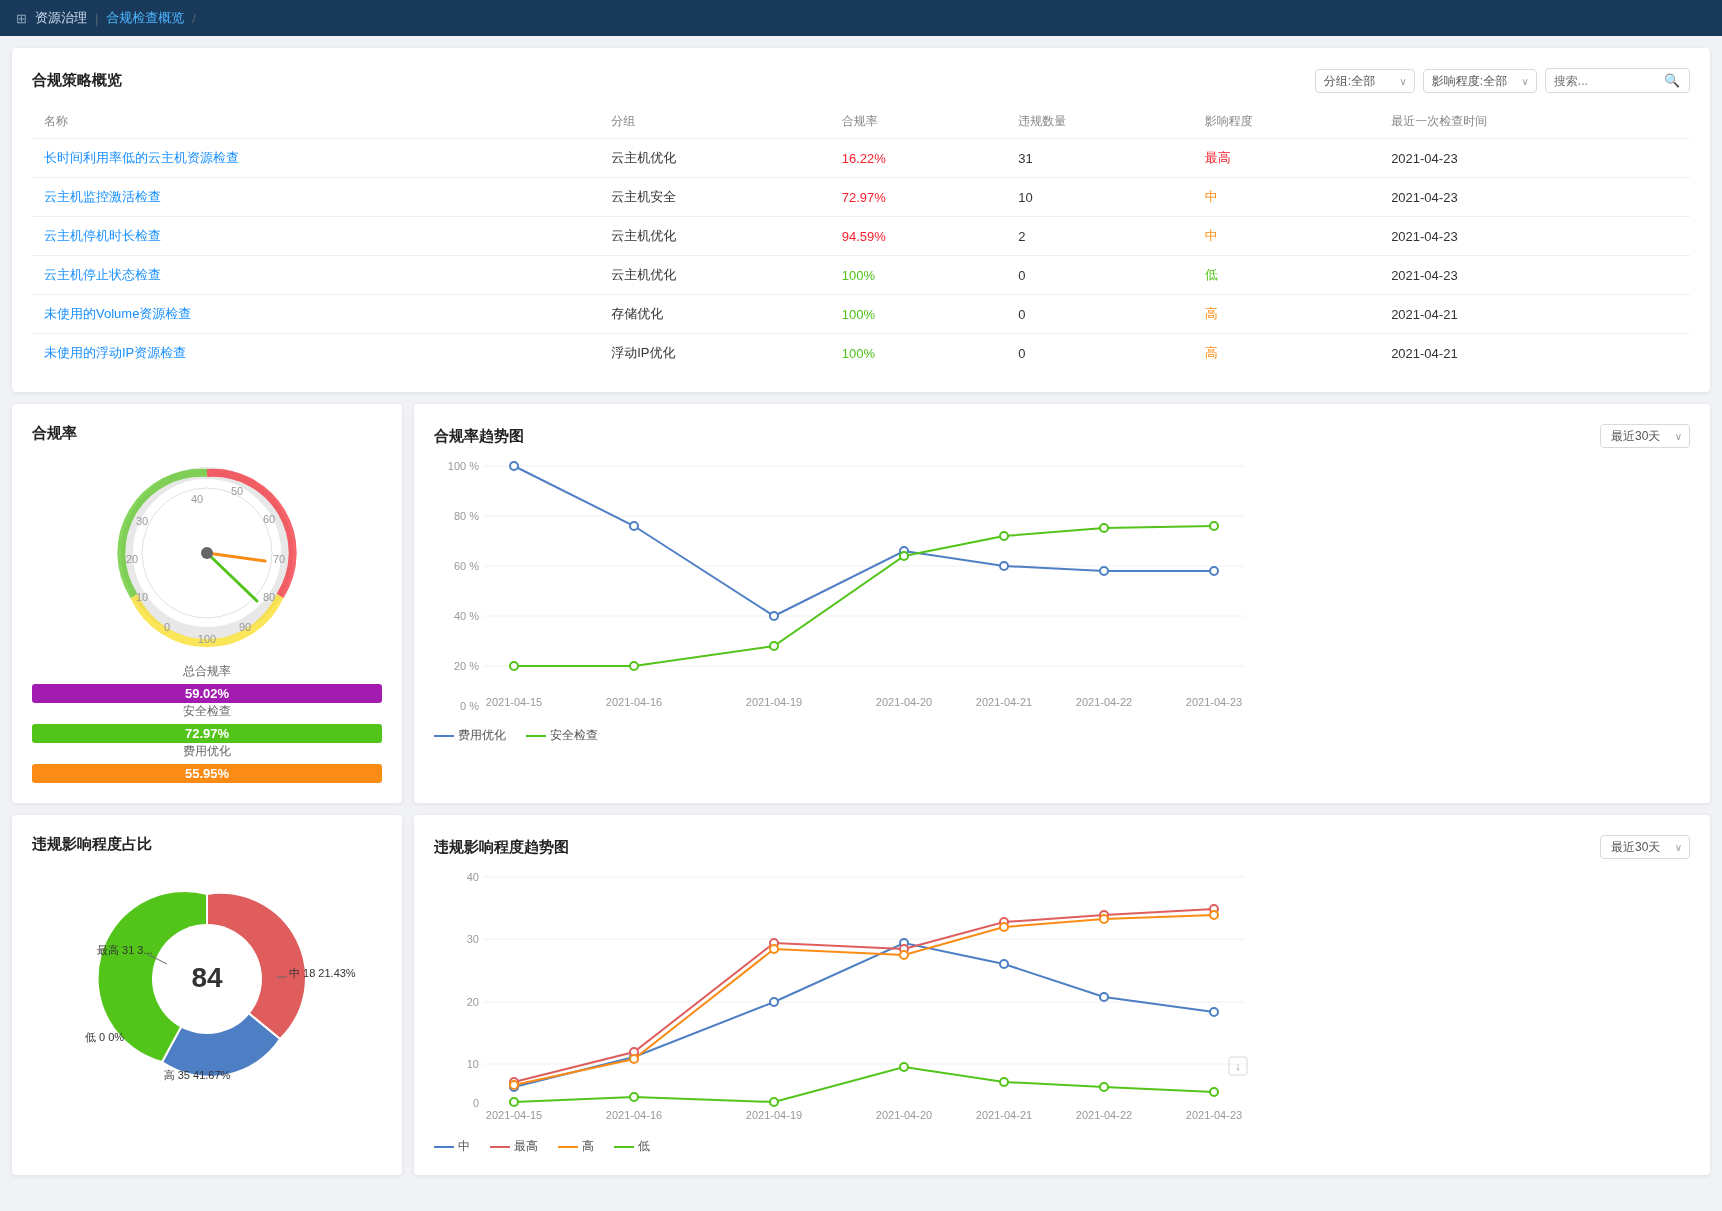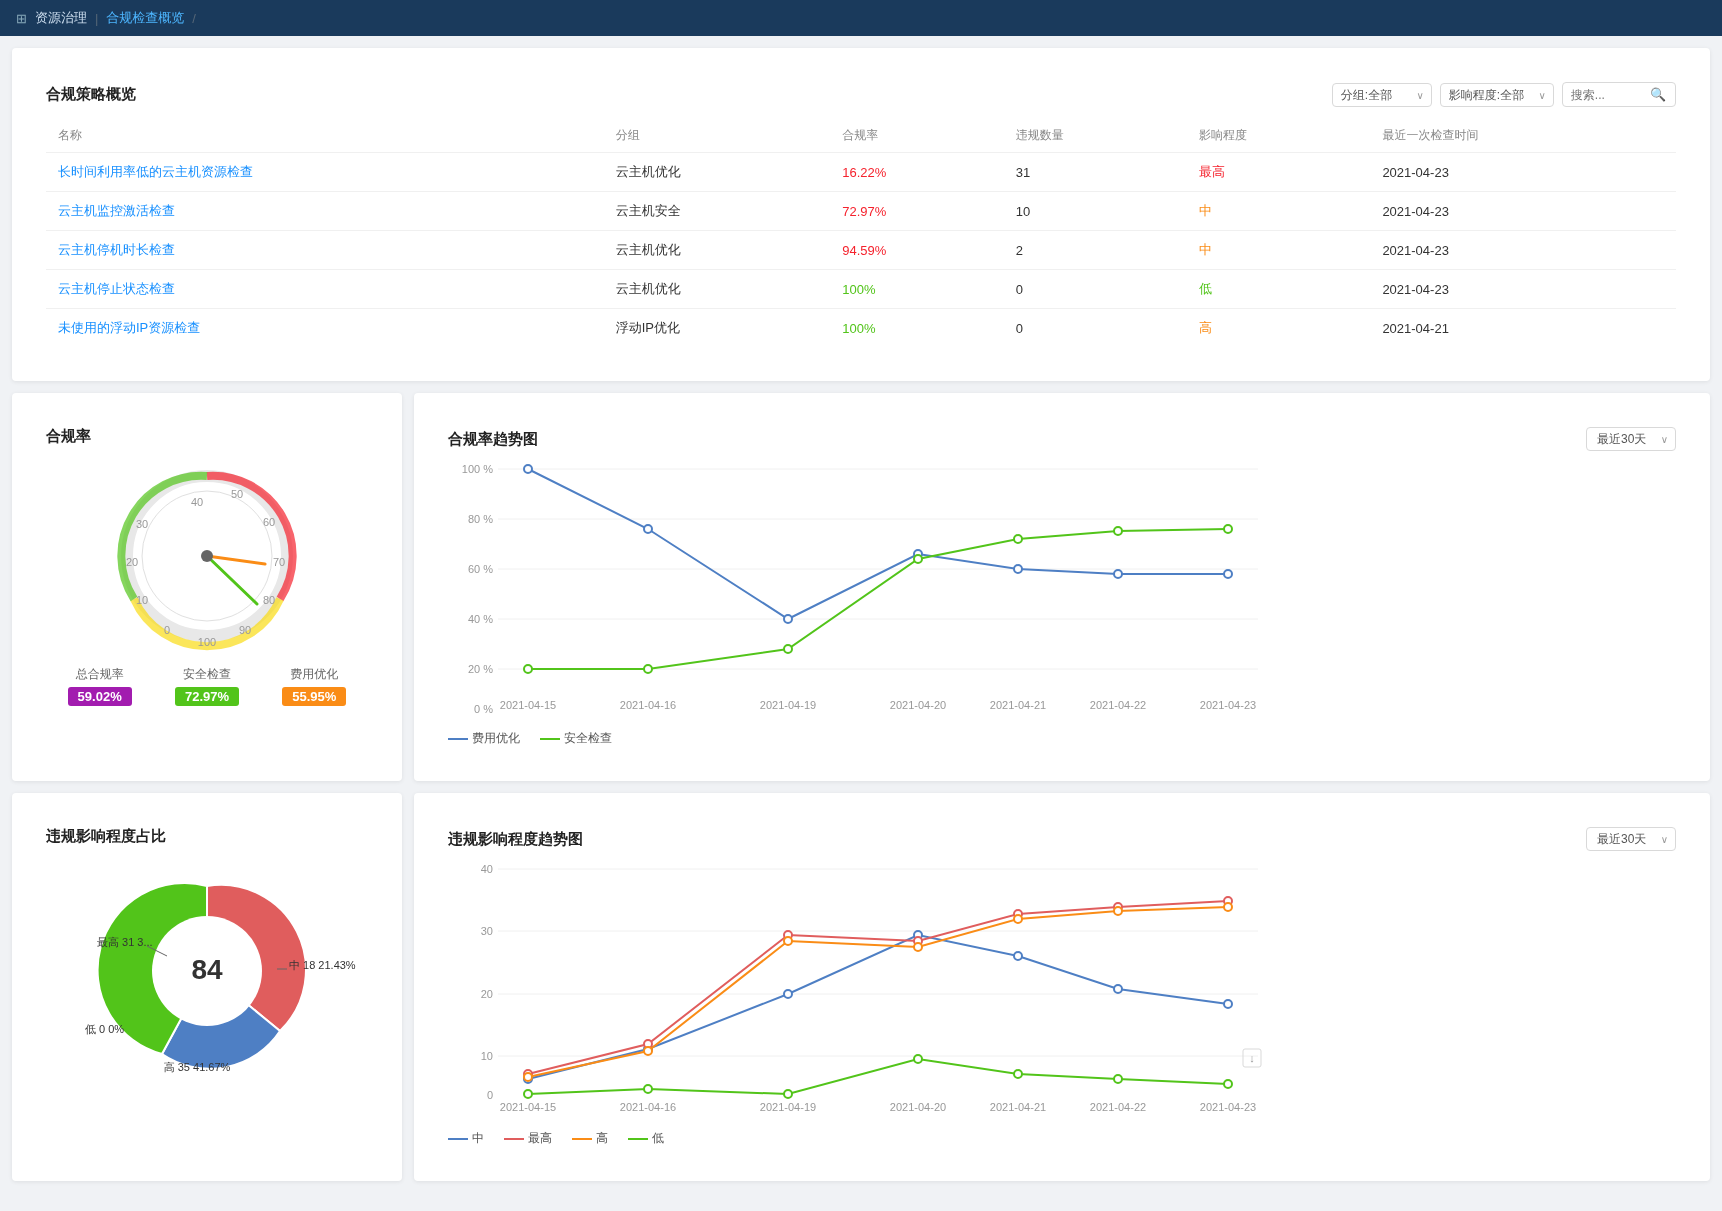--- a/index.html
+++ b/index.html
@@ -8,50 +8,50 @@
     
     .top-nav { background: #1a3a5c; height: 36px; display: flex; align-items: center; padding: 0 16px; gap: 8px; }
     .top-nav-item { color: #cde; font-size: 13px; cursor: pointer; }
     .top-nav-item.active { color: #4db6ff; }
     .top-nav-sep { color: #567; }
 
     
     .main { padding: 12px; display: flex; flex-direction: column; gap: 12px; }
 
     
-    .card { background: #fff; border-radius: 4px; padding: 34px; box-shadow: 0 1px 4px rgba(0,0,0,0.08); }
+    .card { background: #fff; border-radius: 4px; padding: 20px; box-shadow: 0 1px 4px rgba(0,0,0,0.08); }
 
     
     .policy-header { display: flex; align-items: center; justify-content: space-between; margin-bottom: 12px; }
     .section-title { font-size: 15px; font-weight: 600; color: #222; }
     .policy-filters { display: flex; gap: 8px; align-items: center; margin-left: 42px; }
     .filter-select { border: 1px solid #d9d9d9; border-radius: 4px; padding: 4px 28px 4px 8px; font-size: 12px; color: #555; background: #fff; appearance: none; position: relative; cursor: pointer; min-width: 100px; }
     .filter-wrap { position: relative; display: inline-block; }
     .filter-wrap::after { content: '∨'; position: absolute; right: 8px; top: 50%; transform: translateY(-50%); font-size: 10px; color: #999; pointer-events: none; }
-    .search-wrap { display: flex; align-items: center; border: 1px solid #d9d9d9; border-radius: 4px; padding: 4px 8px; background: #fff; }
+    .search-wrap { display: flex; align-items: center; border: 1px solid #d9d9d9; border-radius: 4px; padding: 4px 8px; background: #fff; gap: 31px; }
     .search-wrap input { border: none; outline: none; font-size: 12px; color: #555; width: 80px; }
     .search-icon-span { color: #aaa; font-size: 13px; }
 
     
     .policy-table { width: 100%; border-collapse: collapse; }
     .policy-table th { text-align: left; padding: 8px 12px; font-size: 12px; color: #888; font-weight: 500; border-bottom: 1px solid #f0f0f0; }
     .policy-table td { padding: 10px 12px; font-size: 13px; border-bottom: 1px solid #f0f0f0; }
     .policy-table tr:last-child td { border-bottom: none; }
     .link-text { color: #1890ff; cursor: pointer; }
     .rate-red { color: #f5222d; }
     .rate-green { color: #52c41a; }
     .impact-highest { color: #f5222d; }
     .impact-high { color: #fa8c16; }
     .impact-mid { color: #fa8c16; }
     .impact-low { color: #52c41a; }
     
     
     .bottom-row { display: grid; grid-template-columns: 390px 1fr; gap: 12px; }
     .gauge-container { position: relative; width: 200px; height: 200px; margin: 10px auto; }
-    .gauge-labels { display: flex; justify-content: space-around; width: 100%; margin-top: 8px; }
+    .gauge-labels { display: flex; justify-content: space-around; width: 100%; margin-top: 8px; flex-direction: column; }
     .gauge-label { text-align: center; }
     .gauge-label-title { font-size: 12px; color: #666; margin-bottom: 4px; }
     .gauge-badge { padding: 2px 10px; border-radius: 3px; font-size: 13px; font-weight: 600; color: #fff; }
     .badge-blue { background: #a21caf; }
     .badge-green { background: #52c41a; }
     .badge-orange { background: #fa8c16; }
 
     
     .trend-header { display: flex; justify-content: space-between; align-items: center; margin-bottom: 8px; }
     .chart-area { position: relative; }
@@ -145,20 +145,28 @@
     </tr>
           <tr>
       <td><span class="link-text">云主机停止状态检查</span></td>
       <td>云主机优化</td>
       <td class="rate-green">100%</td>
       <td>0</td>
       <td class="impact-low">低</td>
       <td>2021-04-23</td>
     </tr>
           <tr>
+      <td><span class="link-text">未使用的Volume资源检查</span></td>
+      <td>存储优化</td>
+      <td class="rate-green">100%</td>
+      <td>0</td>
+      <td class="impact-high">高</td>
+      <td>2021-04-21</td>
+    </tr>
+          <tr>
       <td><span class="link-text">未使用的浮动IP资源检查</span></td>
       <td>浮动IP优化</td>
       <td class="rate-green">100%</td>
       <td>0</td>
       <td class="impact-high">高</td>
       <td>2021-04-21</td>
     </tr>
         </tbody>
     </table>
   </div>

